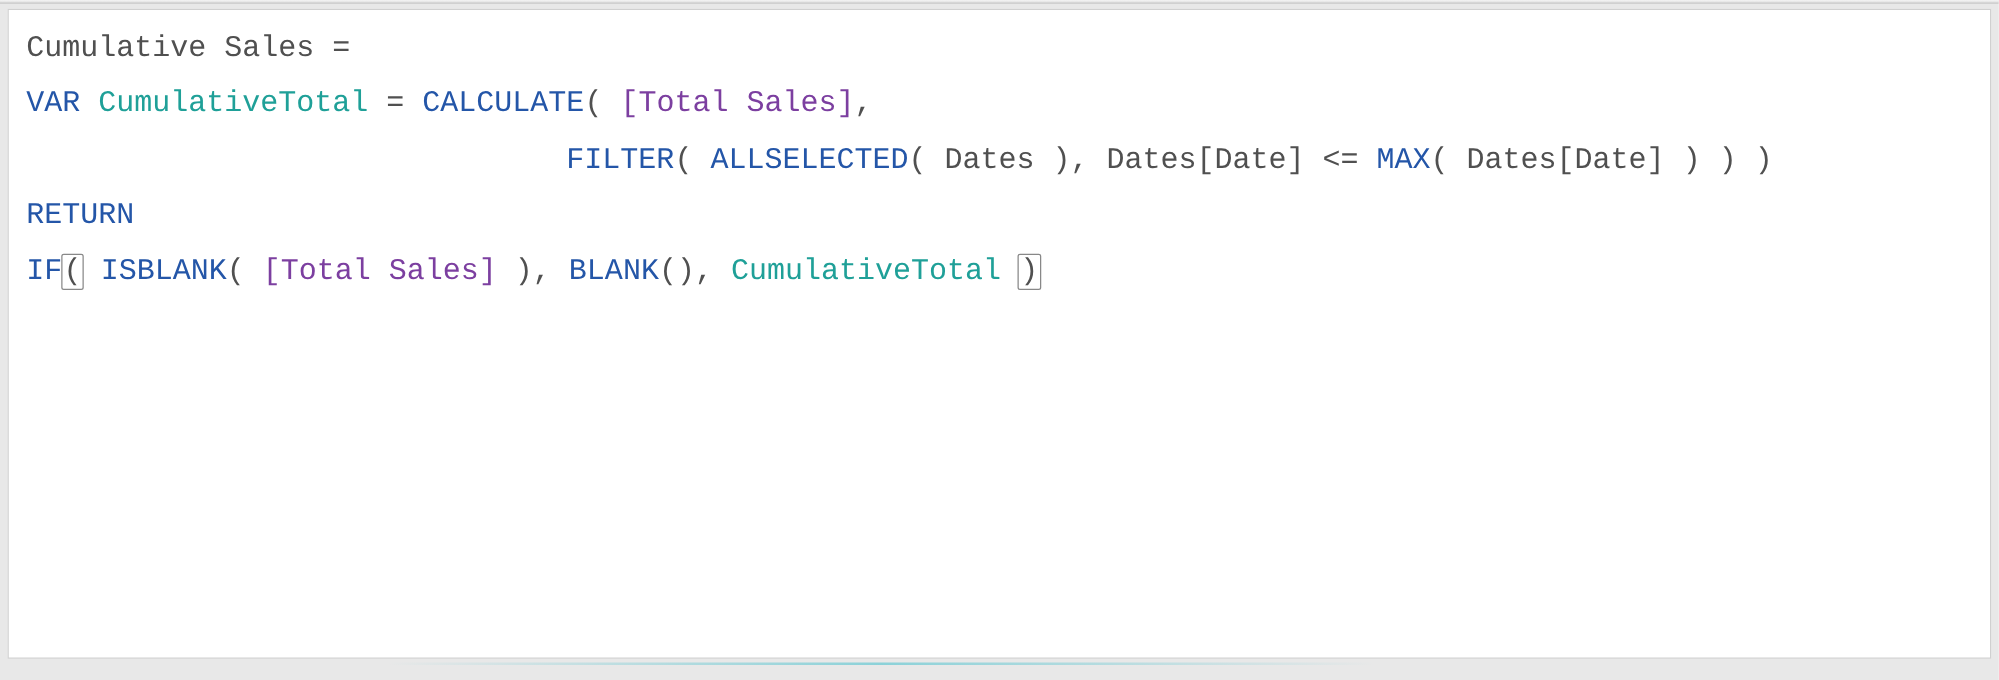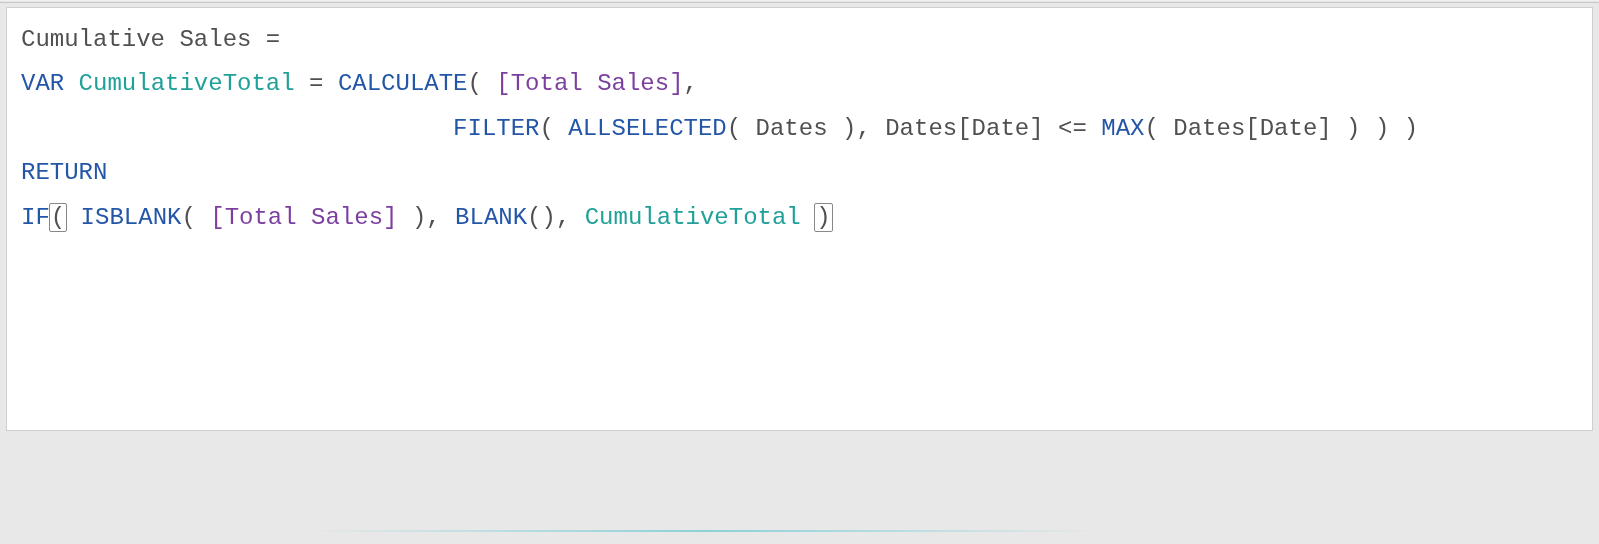--- a/index.html
+++ b/index.html
@@ -11,21 +11,21 @@
       background: #e8e8e8;
       font-family: Consolas, "Courier New", monospace;
       width: 1599px;
       height: 544px;
       overflow: hidden;
     }
     .editor-container {
       background: #ffffff;
       margin: 4px 6px 6px 6px;
       border: 1px solid #d0d0d0;
-      height: 424px;
+      height: 520px;
       padding: 10px 14px;
       font-size: 24px;
       line-height: 1.85;
       color: #4a4a4a;
       white-space: pre;
       overflow: hidden;
     }
     .tok-default { color: #505050; }
     .tok-keyword { color: #2456a8; }
     .tok-var { color: #1fa098; }

